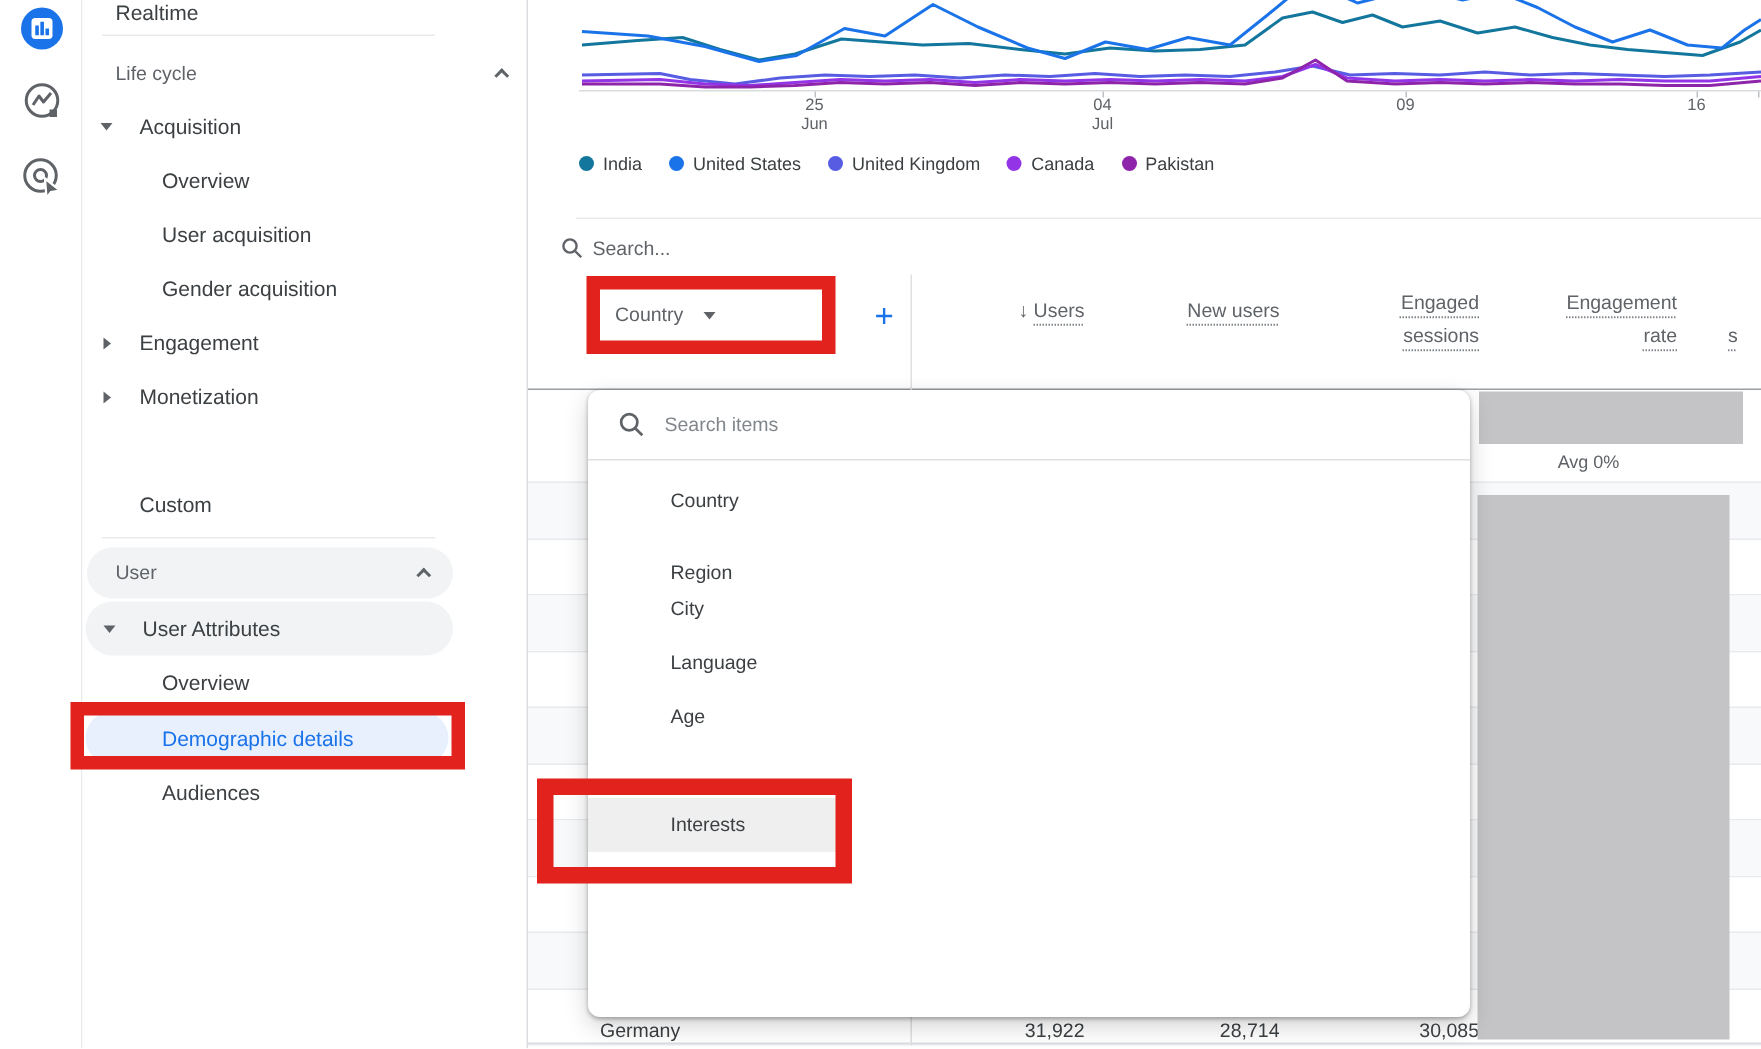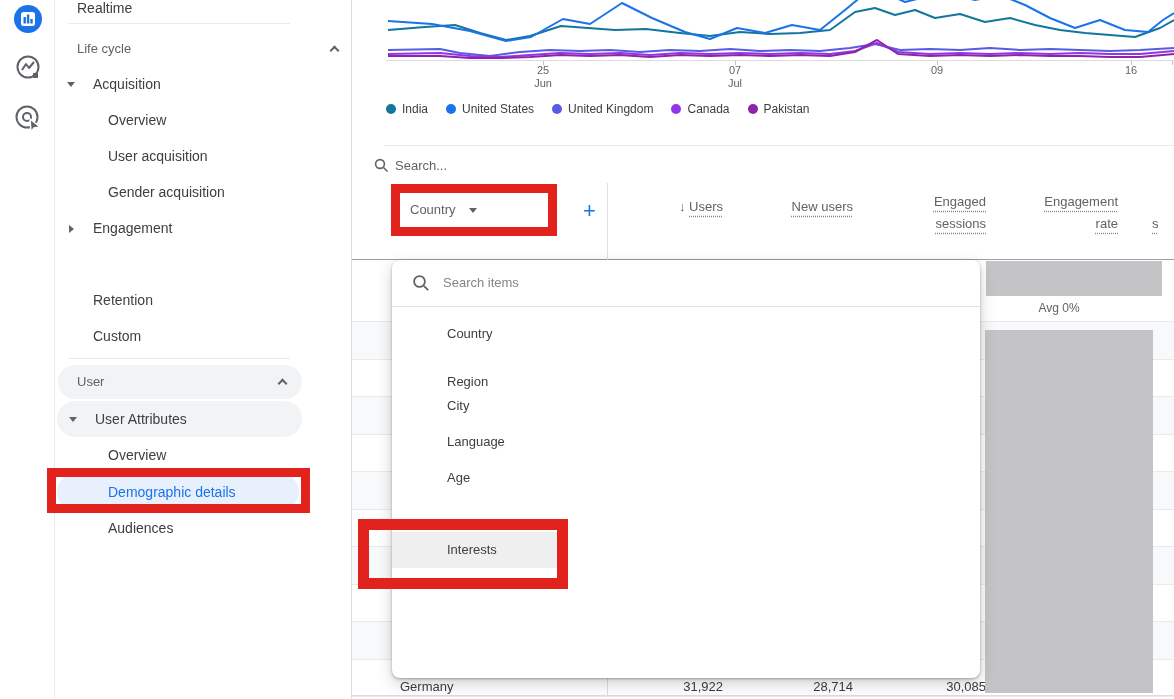--- a/index.html
+++ b/index.html
@@ -108,22 +108,23 @@
     <div class="nav-row" style="top:138px">
       <span class="nav-label-3">User acquisition</span>
     </div>
     <div class="nav-row" style="top:174px">
       <span class="nav-label-3">Gender acquisition</span>
     </div>
     <div class="nav-row" style="top:210px">
       <span class="tri tri-right"></span>
       <span class="nav-label-2">Engagement</span>
     </div>
-    <div class="nav-row" style="top:282px">
-      <span class="nav-label-2">Retention</span>
+    <div class="nav-row" style="top:246px">
+      <span class="tri tri-right"></span>
+      <span class="nav-label-2">Monetization</span>
     </div>
     <div class="nav-row" style="top:318px">
       <span class="nav-label-2">Custom</span>
     </div>
     <div class="nav-divider" style="top:358px"></div>
 
     <div class="nav-row nav-header pill" style="top:365px; left:3px; width:244px; height:34px; line-height:34px;">
       <span class="nav-label-1" style="padding-left:19px">User</span>
       <span class="chev" style="right:16px; top:15px"></span>
     </div>
@@ -154,21 +155,21 @@
   <div class="abs tickmark" style="left:543px"></div>
   <div class="abs tickmark" style="left:735px"></div>
   <div class="abs tickmark" style="left:937px"></div>
   <div class="abs tickmark" style="left:1131px"></div>
   <div class="abs tickmark" style="left:1172px"></div>
   <div class="abs ticklabel" style="left:521px">
     <div>25</div>
       <div>Jun</div>
   </div>
   <div class="abs ticklabel" style="left:713px">
-    <div>07</div>
+    <div>04</div>
       <div>Jul</div>
   </div>
   <div class="abs ticklabel" style="left:915px">
     <div>09</div>
   </div>
   <div class="abs ticklabel" style="left:1109px">
     <div>16</div>
   </div>
 
   <div id="legend" class="abs">

